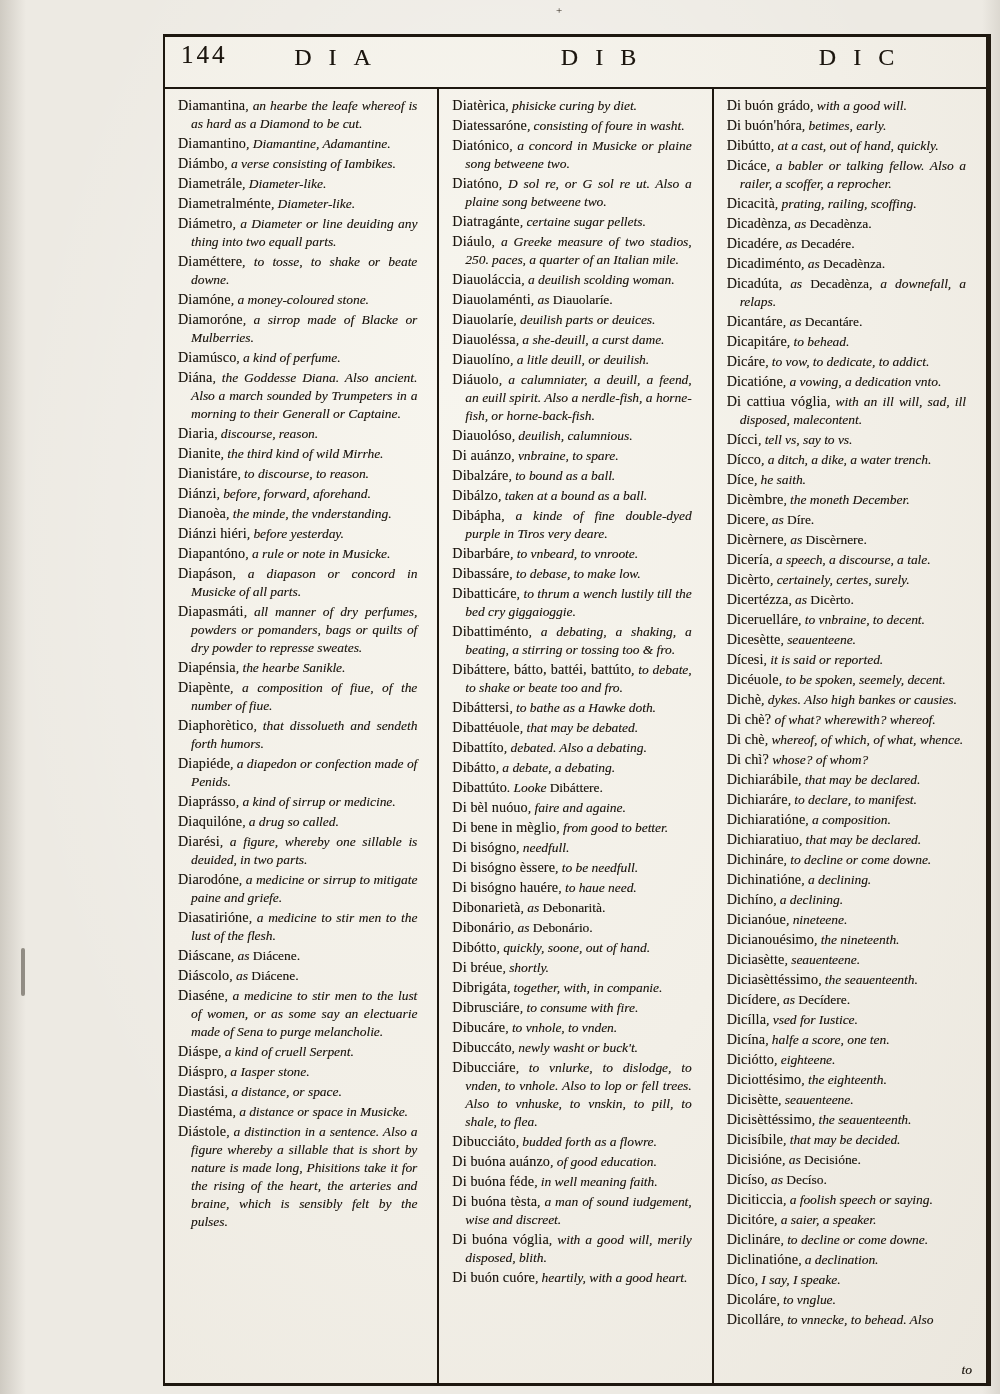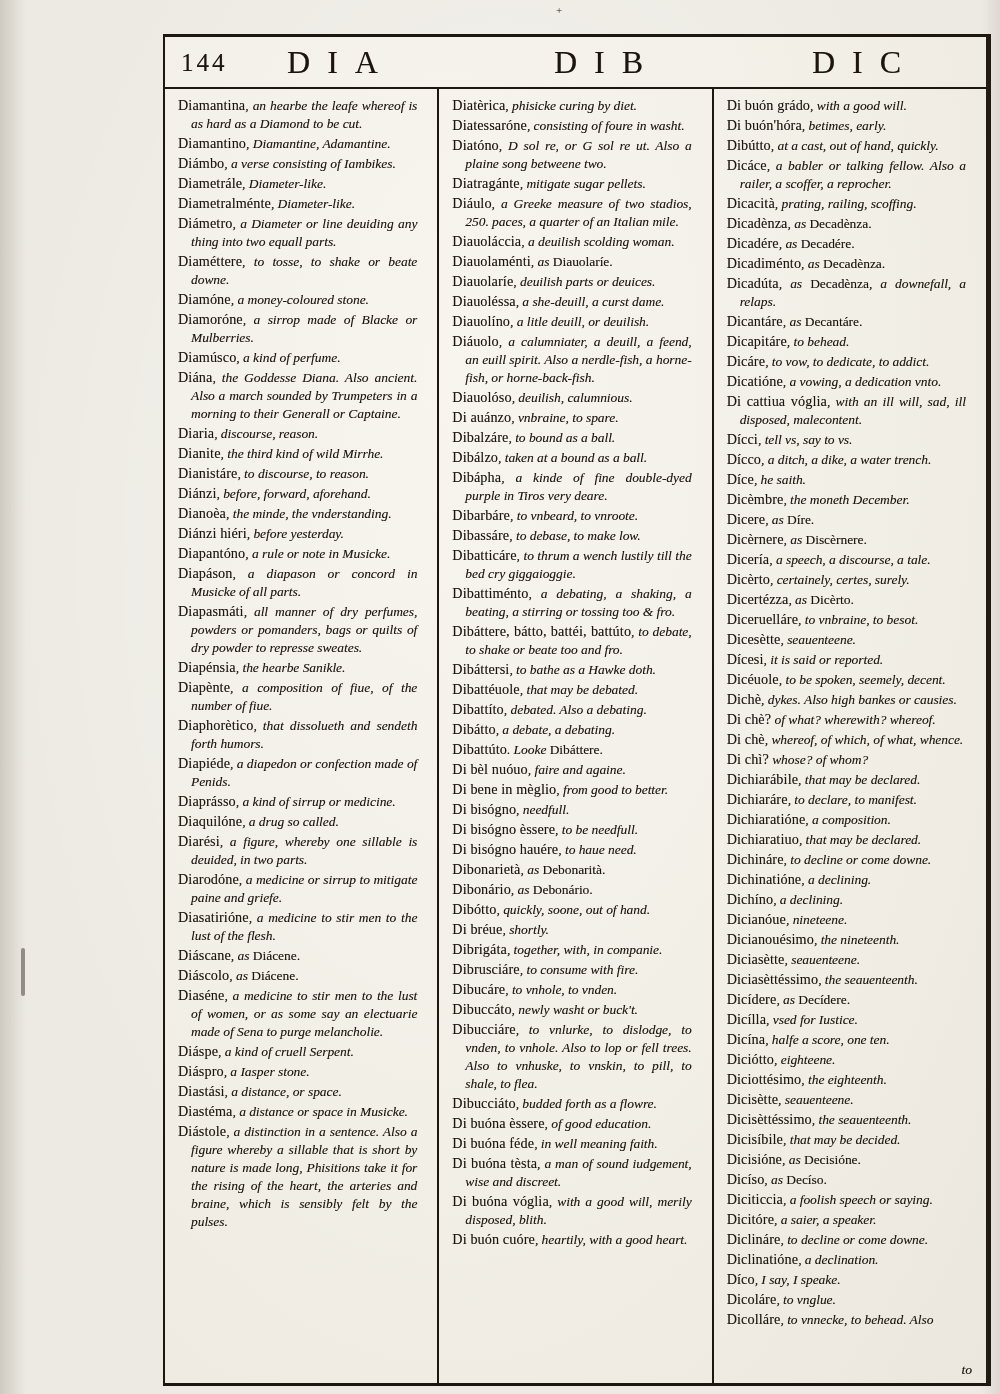--- a/index.html
+++ b/index.html
@@ -24,25 +24,25 @@
     border-left:2px solid #1d170f;
     border-right:5px solid #221b12;
     background:radial-gradient(ellipse at 35% 25%, #f7f5ee 0%, #f2efe7 55%, #ebe7de 100%);
     text-shadow:0.25px 0.25px 0 rgba(27,21,14,.38);
   }
   .header{
     position:relative;height:50px;
     border-bottom:2px solid #1d170f;
   }
   .pagenum{
-    position:absolute;left:16px;top:12px;
+    position:absolute;left:16px;top:4px;
     font-size:25px;letter-spacing:3px;
   }
   .rh{
-    position:absolute;top:7px;font-size:32px;letter-spacing:17px;
+    position:absolute;top:7px;font-size:24px;letter-spacing:17px;
     transform:translateX(-50%);white-space:nowrap;
   }
   .rh1{left:176px}.rh2{left:442px}.rh3{left:700px}
   .cols{display:flex;height:calc(100% - 52px);box-sizing:border-box}
   .col{
     flex:1;box-sizing:border-box;overflow:hidden;
     padding:7px 20px 4px 13px;
   }
   .col + .col{border-left:2px solid #1d170f}
   .entry{
@@ -115,22 +115,23 @@
         <div class="entry"><span class="hw">Diaséne</span><span class="df">, a medicine to stir men to the lust of women, or as some say an electuarie made of Sena to purge melancholie.</span></div>
         <div class="entry"><span class="hw">Diáspe</span><span class="df">, a kind of cruell Serpent.</span></div>
         <div class="entry"><span class="hw">Diáspro</span><span class="df">, a Iasper stone.</span></div>
         <div class="entry"><span class="hw">Diastási</span><span class="df">, a distance, or space.</span></div>
         <div class="entry"><span class="hw">Diastéma</span><span class="df">, a distance or space in Musicke.</span></div>
         <div class="entry"><span class="hw">Diástole</span><span class="df">, a distinction in a sentence. Also a figure whereby a sillable that is short by nature is made long, Phisitions take it for the rising of the heart, the arteries and braine, which is sensibly felt by the pulses.</span></div>
       </div>
     <div class="col">
         <div class="entry"><span class="hw">Diatèrica</span><span class="df">, phisicke curing by diet.</span></div>
         <div class="entry"><span class="hw">Diatessaróne</span><span class="df">, consisting of foure in washt.</span></div>
+        <div class="entry"><span class="hw">Diatónico</span><span class="df">, a concord in Musicke or plaine song betweene two.</span></div>
         <div class="entry"><span class="hw">Diatóno</span><span class="df">, D sol re, or G sol re ut. Also a plaine song betweene two.</span></div>
-        <div class="entry"><span class="hw">Diatragánte</span><span class="df">, mitigate sugar pellets.</span></div>
+        <div class="entry"><span class="hw">Diatragánte</span><span class="df">, certaine sugar pellets.</span></div>
         <div class="entry"><span class="hw">Diáulo</span><span class="df">, a Greeke measure of two stadios, 250. paces, a quarter of an Italian mile.</span></div>
         <div class="entry"><span class="hw">Diauoláccia</span><span class="df">, a deuilish scolding woman.</span></div>
         <div class="entry"><span class="hw">Diauolaménti</span><span class="df">, as </span><span class="rf">Diauolaríe.</span></div>
         <div class="entry"><span class="hw">Diauolaríe</span><span class="df">, deuilish parts or deuices.</span></div>
         <div class="entry"><span class="hw">Diauoléssa</span><span class="df">, a she-deuill, a curst dame.</span></div>
         <div class="entry"><span class="hw">Diauolíno</span><span class="df">, a litle deuill, or deuilish.</span></div>
         <div class="entry"><span class="hw">Diáuolo</span><span class="df">, a calumniater, a deuill, a feend, an euill spirit. Also a nerdle-fish, a horne-fish, or horne-back-fish.</span></div>
         <div class="entry"><span class="hw">Diauolóso</span><span class="df">, deuilish, calumnious.</span></div>
         <div class="entry"><span class="hw">Di auánzo</span><span class="df">, vnbraine, to spare.</span></div>
         <div class="entry"><span class="hw">Dibalzáre</span><span class="df">, to bound as a ball.</span></div>
@@ -154,21 +155,21 @@
         <div class="entry"><span class="hw">Dibonarietà</span><span class="df">, as </span><span class="rf">Debonarità.</span></div>
         <div class="entry"><span class="hw">Dibonário</span><span class="df">, as </span><span class="rf">Debonário.</span></div>
         <div class="entry"><span class="hw">Dibótto</span><span class="df">, quickly, soone, out of hand.</span></div>
         <div class="entry"><span class="hw">Di bréue</span><span class="df">, shortly.</span></div>
         <div class="entry"><span class="hw">Dibrigáta</span><span class="df">, together, with, in companie.</span></div>
         <div class="entry"><span class="hw">Dibrusciáre</span><span class="df">, to consume with fire.</span></div>
         <div class="entry"><span class="hw">Dibucáre</span><span class="df">, to vnhole, to vnden.</span></div>
         <div class="entry"><span class="hw">Dibuccáto</span><span class="df">, newly washt or buck't.</span></div>
         <div class="entry"><span class="hw">Dibucciáre</span><span class="df">, to vnlurke, to dislodge, to vnden, to vnhole. Also to lop or fell trees. Also to vnhuske, to vnskin, to pill, to shale, to flea.</span></div>
         <div class="entry"><span class="hw">Dibucciáto</span><span class="df">, budded forth as a flowre.</span></div>
-        <div class="entry"><span class="hw">Di buóna èssere</span><span class="df">, of good education.</span></div>
+        <div class="entry"><span class="hw">Di buóna auánzo</span><span class="df">, of good education.</span></div>
         <div class="entry"><span class="hw">Di buóna féde</span><span class="df">, in well meaning faith.</span></div>
         <div class="entry"><span class="hw">Di buóna tèsta</span><span class="df">, a man of sound iudgement, wise and discreet.</span></div>
         <div class="entry"><span class="hw">Di buóna vóglia</span><span class="df">, with a good will, merily disposed, blith.</span></div>
         <div class="entry"><span class="hw">Di buón cuóre</span><span class="df">, heartily, with a good heart.</span></div>
       </div>
     <div class="col">
         <div class="entry"><span class="hw">Di buón grádo</span><span class="df">, with a good will.</span></div>
         <div class="entry"><span class="hw">Di buón'hóra</span><span class="df">, betimes, early.</span></div>
         <div class="entry"><span class="hw">Dibútto</span><span class="df">, at a cast, out of hand, quickly.</span></div>
         <div class="entry"><span class="hw">Dicáce</span><span class="df">, a babler or talking fellow. Also a railer, a scoffer, a reprocher.</span></div>
@@ -184,21 +185,21 @@
         <div class="entry"><span class="hw">Di cattiua vóglia</span><span class="df">, with an ill will, sad, ill disposed, malecontent.</span></div>
         <div class="entry"><span class="hw">Dícci</span><span class="df">, tell vs, say to vs.</span></div>
         <div class="entry"><span class="hw">Dícco</span><span class="df">, a ditch, a dike, a water trench.</span></div>
         <div class="entry"><span class="hw">Díce</span><span class="df">, he saith.</span></div>
         <div class="entry"><span class="hw">Dicèmbre</span><span class="df">, the moneth December.</span></div>
         <div class="entry"><span class="hw">Dicere</span><span class="df">, as </span><span class="rf">Díre.</span></div>
         <div class="entry"><span class="hw">Dicèrnere</span><span class="df">, as </span><span class="rf">Discèrnere.</span></div>
         <div class="entry"><span class="hw">Dicería</span><span class="df">, a speech, a discourse, a tale.</span></div>
         <div class="entry"><span class="hw">Dicèrto</span><span class="df">, certainely, certes, surely.</span></div>
         <div class="entry"><span class="hw">Dicertézza</span><span class="df">, as </span><span class="rf">Dicèrto.</span></div>
-        <div class="entry"><span class="hw">Diceruelláre</span><span class="df">, to vnbraine, to besot.</span></div>
+        <div class="entry"><span class="hw">Diceruelláre</span><span class="df">, to vnbraine, to decent.</span></div>
         <div class="entry"><span class="hw">Dicesètte</span><span class="df">, seauenteene.</span></div>
         <div class="entry"><span class="hw">Dícesi</span><span class="df">, it is said or reported.</span></div>
         <div class="entry"><span class="hw">Dicéuole</span><span class="df">, to be spoken, seemely, decent.</span></div>
         <div class="entry"><span class="hw">Dichè</span><span class="df">, dykes. Also high bankes or causies.</span></div>
         <div class="entry"><span class="hw">Di chè?</span><span class="df"> of what? wherewith? whereof.</span></div>
         <div class="entry"><span class="hw">Di chè</span><span class="df">, whereof, of which, of what, whence.</span></div>
         <div class="entry"><span class="hw">Di chì?</span><span class="df"> whose? of whom?</span></div>
         <div class="entry"><span class="hw">Dichiarábile</span><span class="df">, that may be declared.</span></div>
         <div class="entry"><span class="hw">Dichiaráre</span><span class="df">, to declare, to manifest.</span></div>
         <div class="entry"><span class="hw">Dichiaratióne</span><span class="df">, a composition.</span></div>

